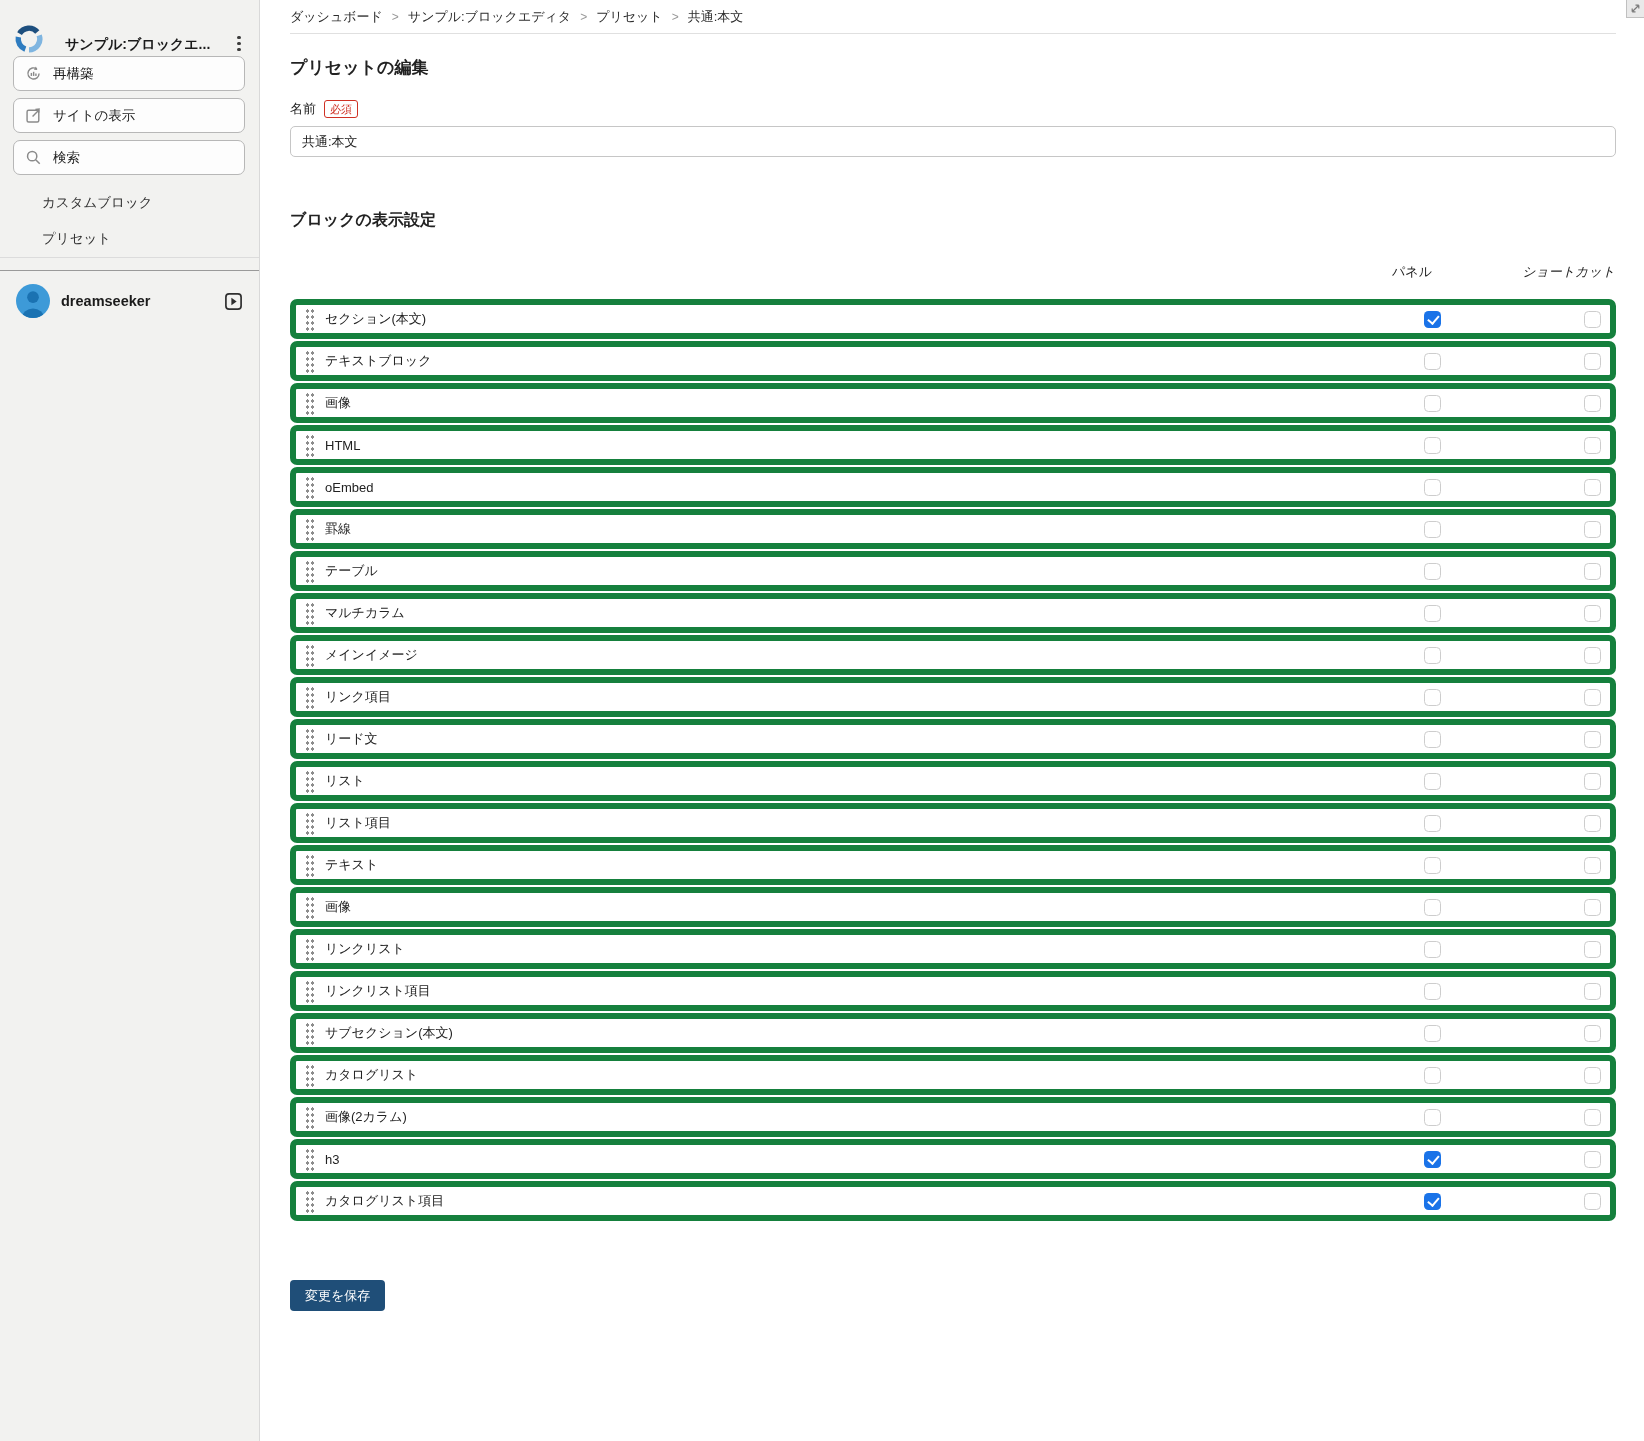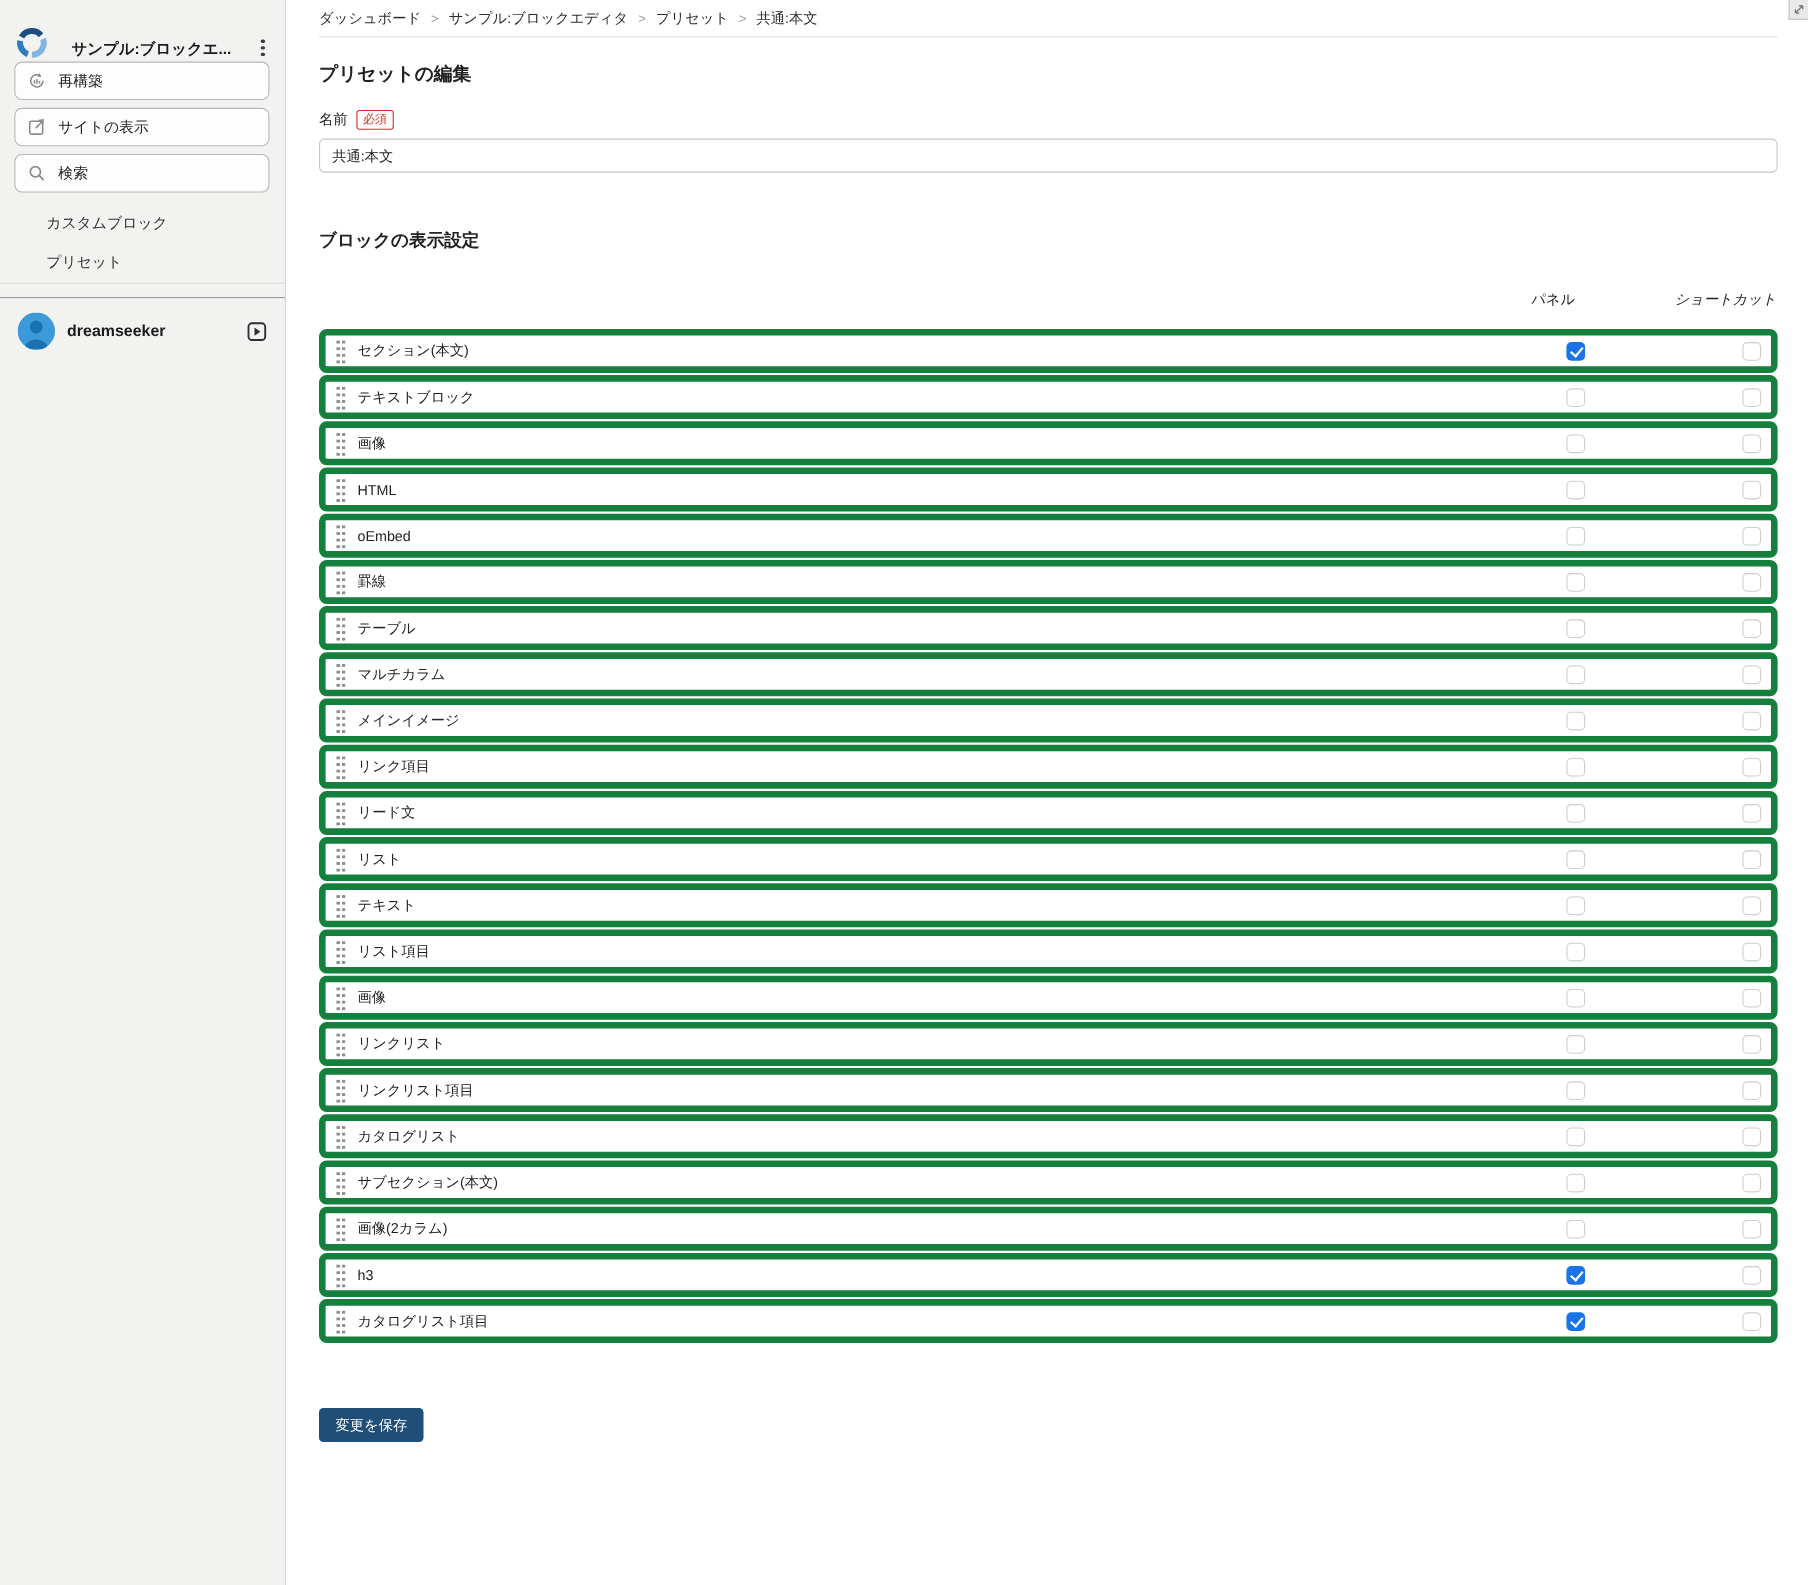--- a/index.html
+++ b/index.html
@@ -405,57 +405,57 @@
           <span class="cb cb-shortcut unchecked"></span>
         </div>
         <div class="row">
           <span class="handle"></span>
           <span class="row-label">リスト</span>
           <span class="cb cb-panel unchecked"></span>
           <span class="cb cb-shortcut unchecked"></span>
         </div>
         <div class="row">
           <span class="handle"></span>
+          <span class="row-label">リスト項目</span>
+          <span class="cb cb-panel unchecked"></span>
+          <span class="cb cb-shortcut unchecked"></span>
+        </div>
+        <div class="row">
+          <span class="handle"></span>
           <span class="row-label">テキスト</span>
           <span class="cb cb-panel unchecked"></span>
           <span class="cb cb-shortcut unchecked"></span>
         </div>
         <div class="row">
           <span class="handle"></span>
-          <span class="row-label">リスト項目</span>
-          <span class="cb cb-panel unchecked"></span>
-          <span class="cb cb-shortcut unchecked"></span>
-        </div>
-        <div class="row">
-          <span class="handle"></span>
           <span class="row-label">画像</span>
           <span class="cb cb-panel unchecked"></span>
           <span class="cb cb-shortcut unchecked"></span>
         </div>
         <div class="row">
           <span class="handle"></span>
           <span class="row-label">リンクリスト</span>
           <span class="cb cb-panel unchecked"></span>
           <span class="cb cb-shortcut unchecked"></span>
         </div>
         <div class="row">
           <span class="handle"></span>
           <span class="row-label">リンクリスト項目</span>
           <span class="cb cb-panel unchecked"></span>
           <span class="cb cb-shortcut unchecked"></span>
         </div>
         <div class="row">
           <span class="handle"></span>
+          <span class="row-label">サブセクション(本文)</span>
+          <span class="cb cb-panel unchecked"></span>
+          <span class="cb cb-shortcut unchecked"></span>
+        </div>
+        <div class="row">
+          <span class="handle"></span>
           <span class="row-label">カタログリスト</span>
-          <span class="cb cb-panel unchecked"></span>
-          <span class="cb cb-shortcut unchecked"></span>
-        </div>
-        <div class="row">
-          <span class="handle"></span>
-          <span class="row-label">サブセクション(本文)</span>
           <span class="cb cb-panel unchecked"></span>
           <span class="cb cb-shortcut unchecked"></span>
         </div>
         <div class="row">
           <span class="handle"></span>
           <span class="row-label">画像(2カラム)</span>
           <span class="cb cb-panel unchecked"></span>
           <span class="cb cb-shortcut unchecked"></span>
         </div>
         <div class="row">

